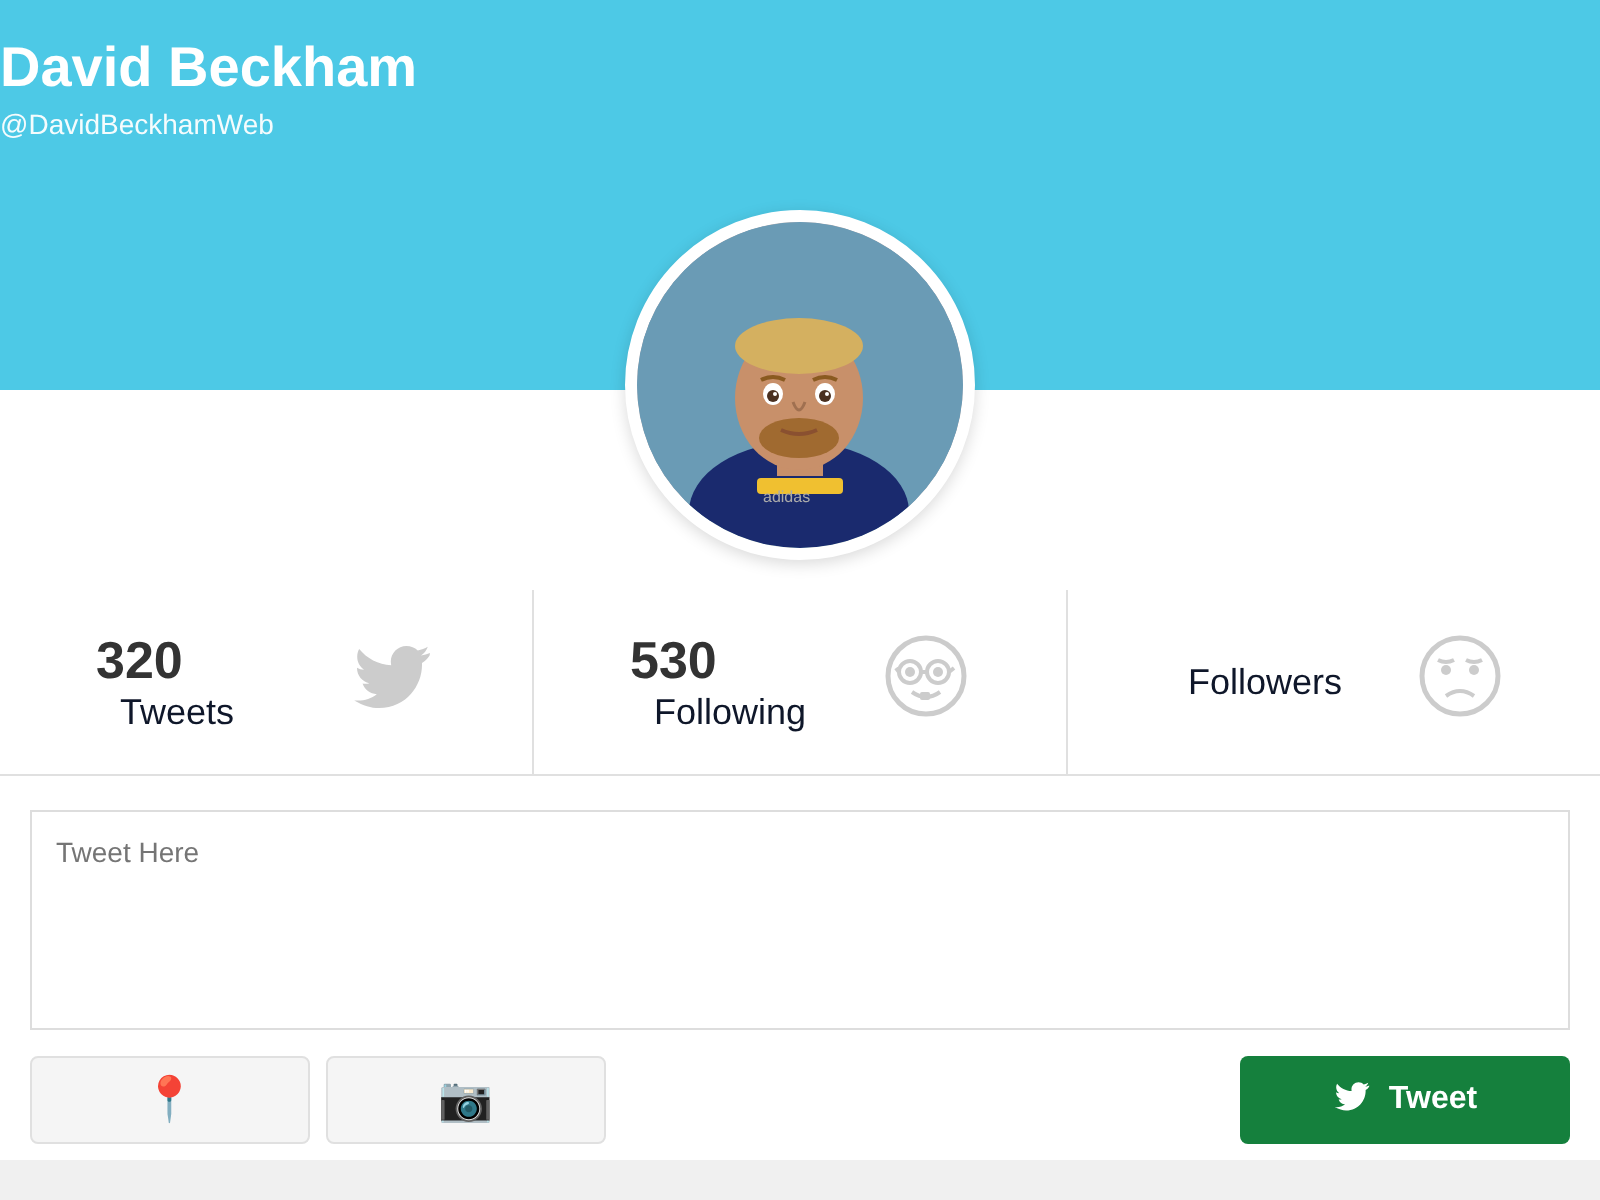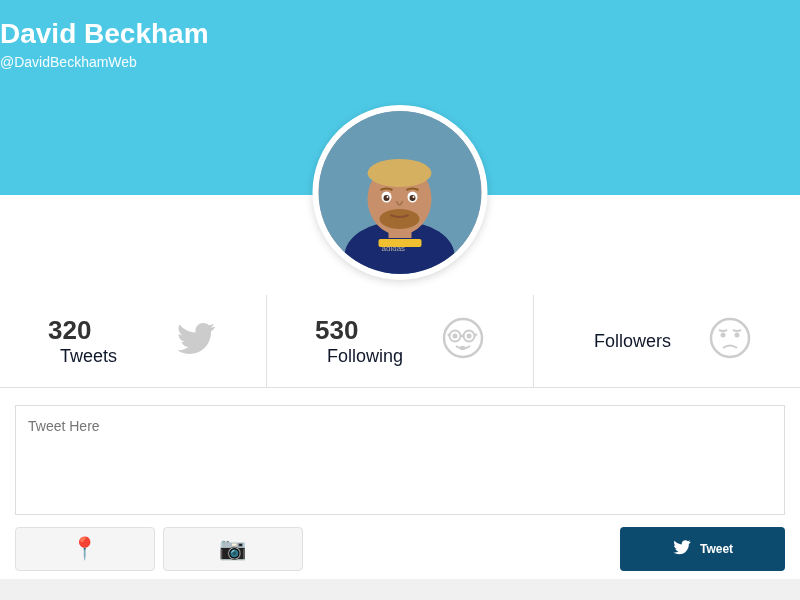--- a/index.html
+++ b/index.html
@@ -161,31 +161,31 @@
       cursor: pointer;
       font-size: 22px;
       color: #555;
     }
 
     .spacer {
       flex: 1;
     }
 
     .tweet-btn {
-      background: #0c4a6e;
+      background: #15803d;
       color: white;
       border: none;
       border-radius: 4px;
       width: 165px;
       height: 44px;
       display: flex;
       align-items: center;
       justify-content: center;
       cursor: pointer;
-      font-size: 12px;
+      font-size: 16px;
       font-weight: bold;
       gap: 8px;
     }
 
     .bird-icon {
       font-size: 18px;
     }
 
     
     .twitter-bird {

